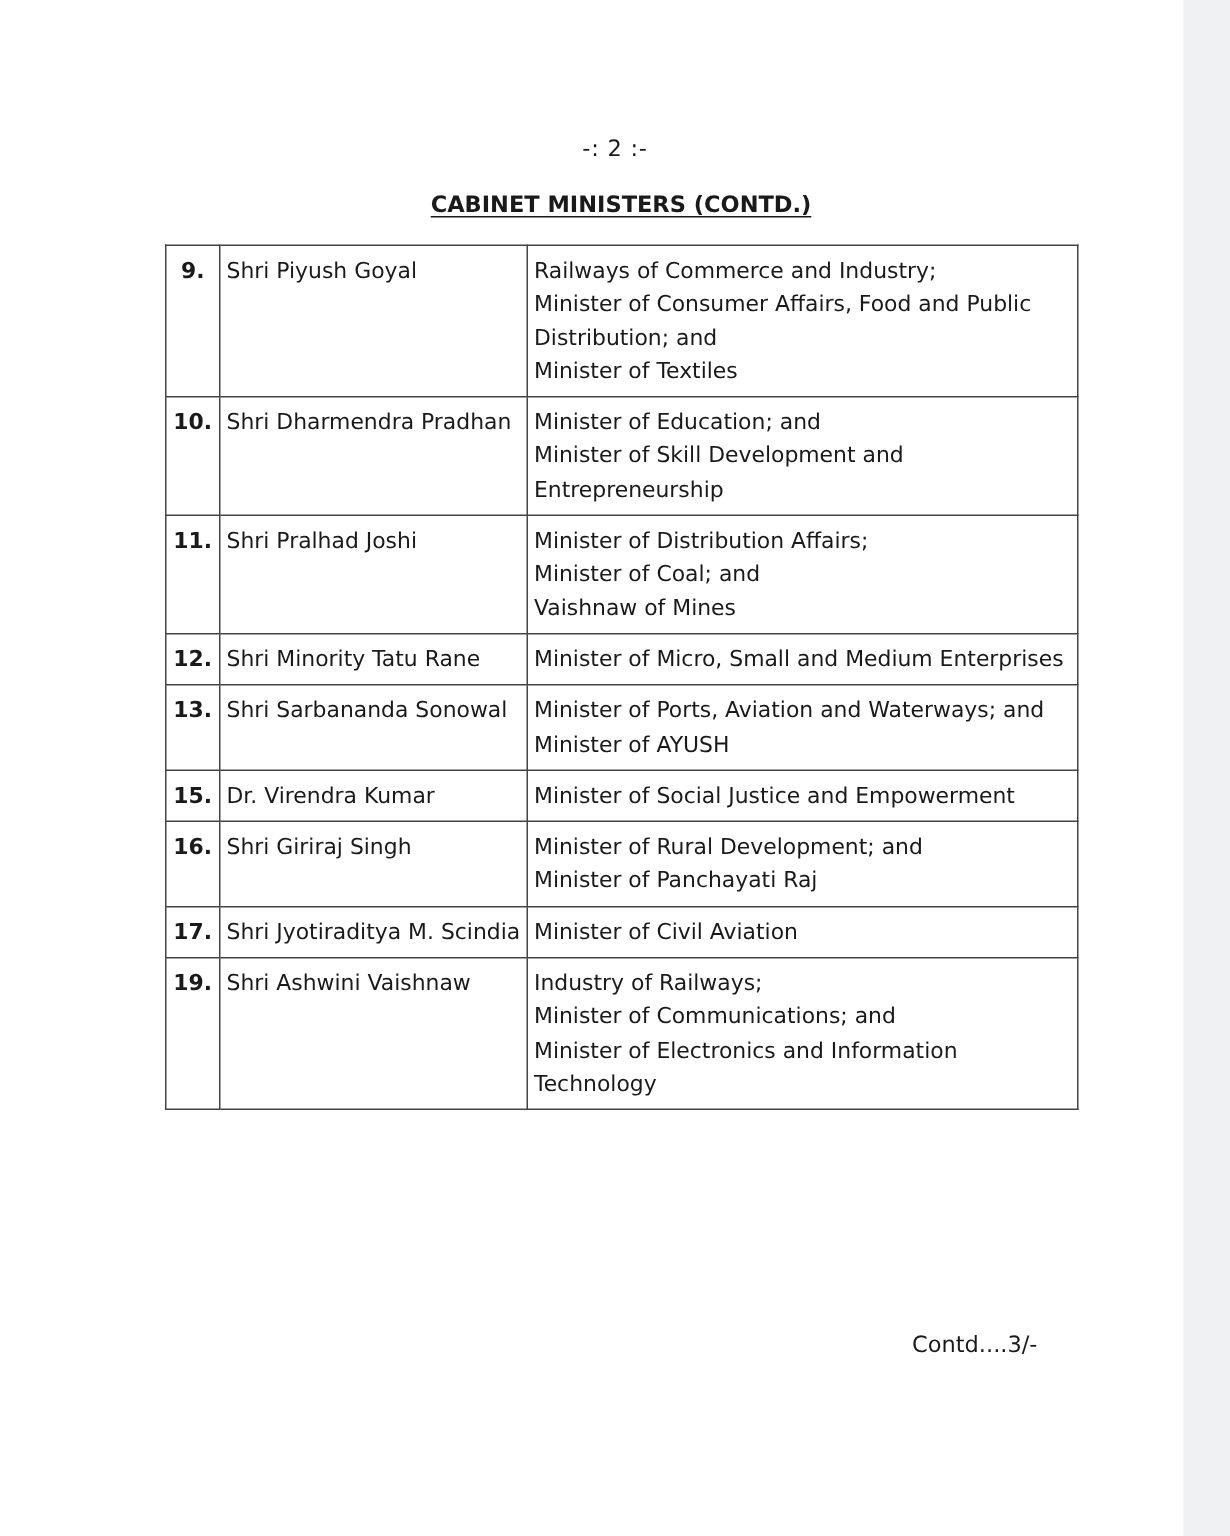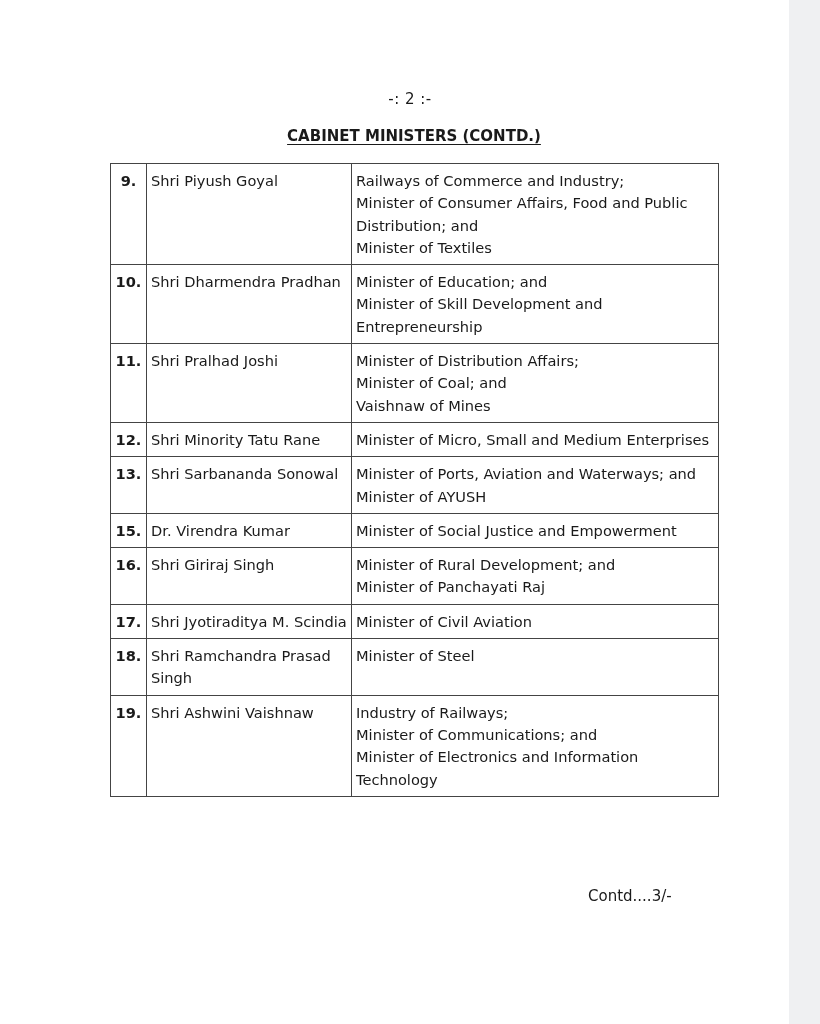--- a/index.html
+++ b/index.html
@@ -33,21 +33,21 @@
     table.ministers td {
       border: 1px solid #444;
       vertical-align: top;
       padding: 6px 4px 5px 4px;
     }
     td.c-no { width: 27px; text-align: center; font-weight: bold; padding-left: 2px; padding-right: 2px;}
     td.c-name { width: 196px; padding-left: 14px; }
     td.c-port { padding-left: 4px; }
     .port-line { display: block; }
     .contd {
-      position: absolute; left: 588px; top: 887px;
+      position: absolute; left: 608px; top: 887px;
       font-size: 15px;
       text-align: center;
     }
   </style>
 </head>
 <body>
 
 <div class="side-strip"></div>
 
 <div class="page-num">-: 2 :-</div>
@@ -112,27 +112,20 @@
         </td>
       </tr>
       <tr>
         <td class="c-no">17.</td>
         <td class="c-name">Shri Jyotiraditya M. Scindia</td>
         <td class="c-port">
           <span class="port-line">Minister of Civil Aviation</span>
         </td>
       </tr>
       <tr>
-        <td class="c-no">18.</td>
-        <td class="c-name">Shri Ramchandra Prasad Singh</td>
-        <td class="c-port">
-          <span class="port-line">Minister of Steel</span>
-        </td>
-      </tr>
-      <tr>
         <td class="c-no">19.</td>
         <td class="c-name">Shri Ashwini Vaishnaw</td>
         <td class="c-port">
           <span class="port-line">Industry of Railways;</span>
           <span class="port-line">Minister of Communications; and</span>
           <span class="port-line">Minister of Electronics and Information Technology</span>
         </td>
       </tr>
     </tbody>
 </table>

